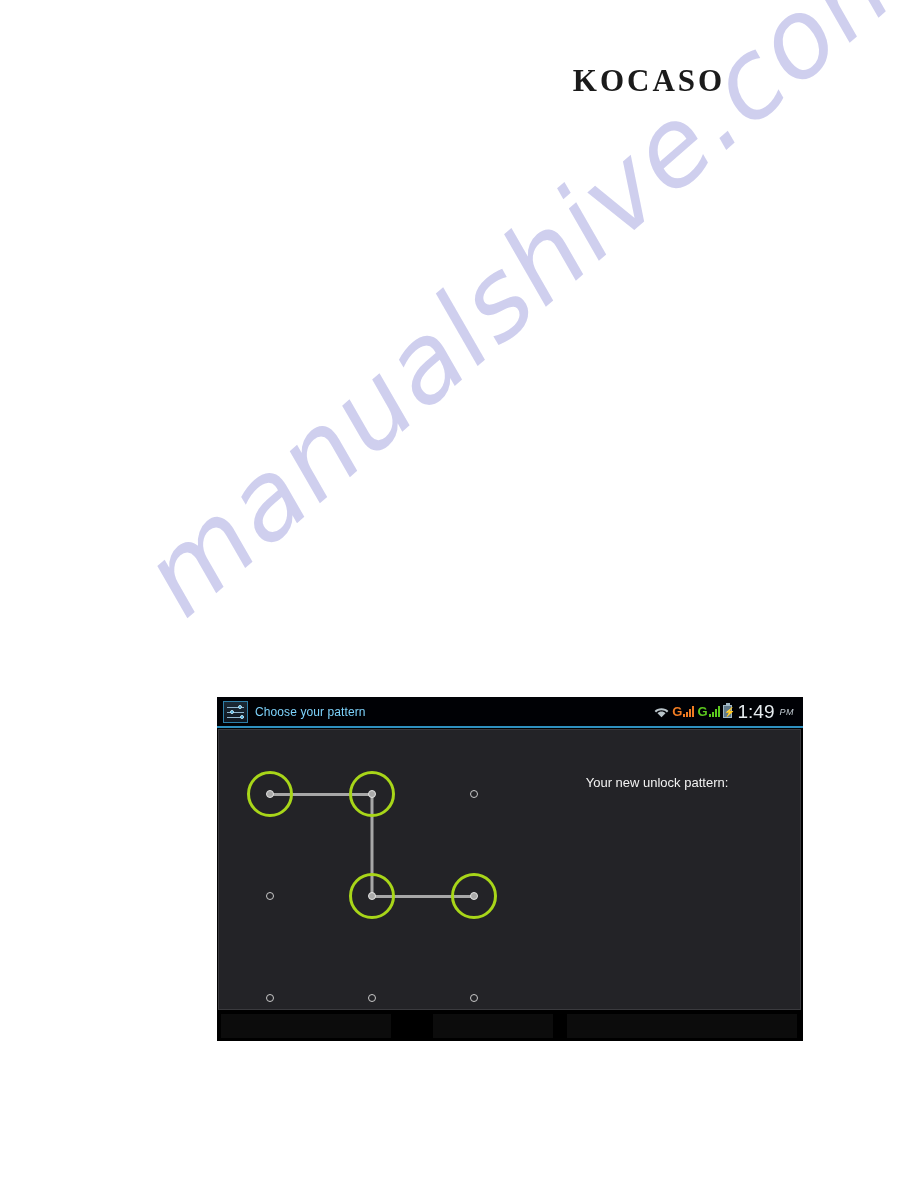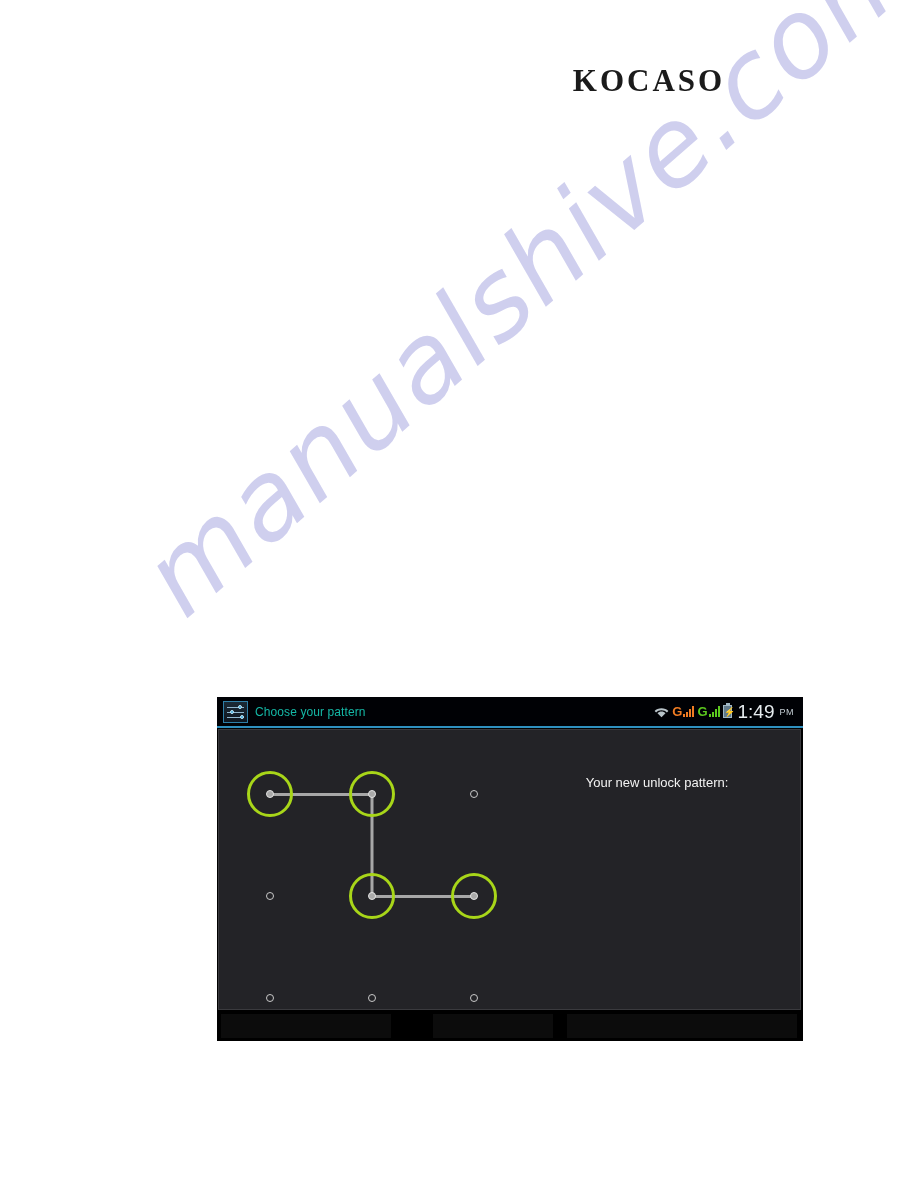--- a/index.html
+++ b/index.html
@@ -106,21 +106,21 @@
     background: #39a8dd;
     border: 1px solid #bfe4f5;
     box-sizing: border-box;
   }
   #settings-icon .sk:nth-of-type(4) { top: 3px;  left: 14px; }
   #settings-icon .sk:nth-of-type(5) { top: 8px;  left: 6px;  }
   #settings-icon .sk:nth-of-type(6) { top: 13px; left: 16px; }
 
   #window-title {
     font-size: 12px;
-    color: #14b8a6;
+    color: #7dd3fc;
     letter-spacing: 0.1px;
   }
 
   
   #status-bar {
     margin-left: auto;
     margin-right: 9px;
     display: flex;
     align-items: center;
     gap: 3px;
@@ -170,20 +170,21 @@
   #clock-time {
     font-size: 19px;
     color: #e6ecef;
     margin-left: 3px;
   }
   #clock-meridiem {
     font-size: 9px;
     color: #c3cdd3;
     margin-left: 2px;
     letter-spacing: 0.5px;
+    font-style: italic;
   }
 
   
   #title-divider {
     position: absolute;
     left: 0;
     top: 29px;
     width: 586px;
     height: 2px;
     background: #2e8fbe;

